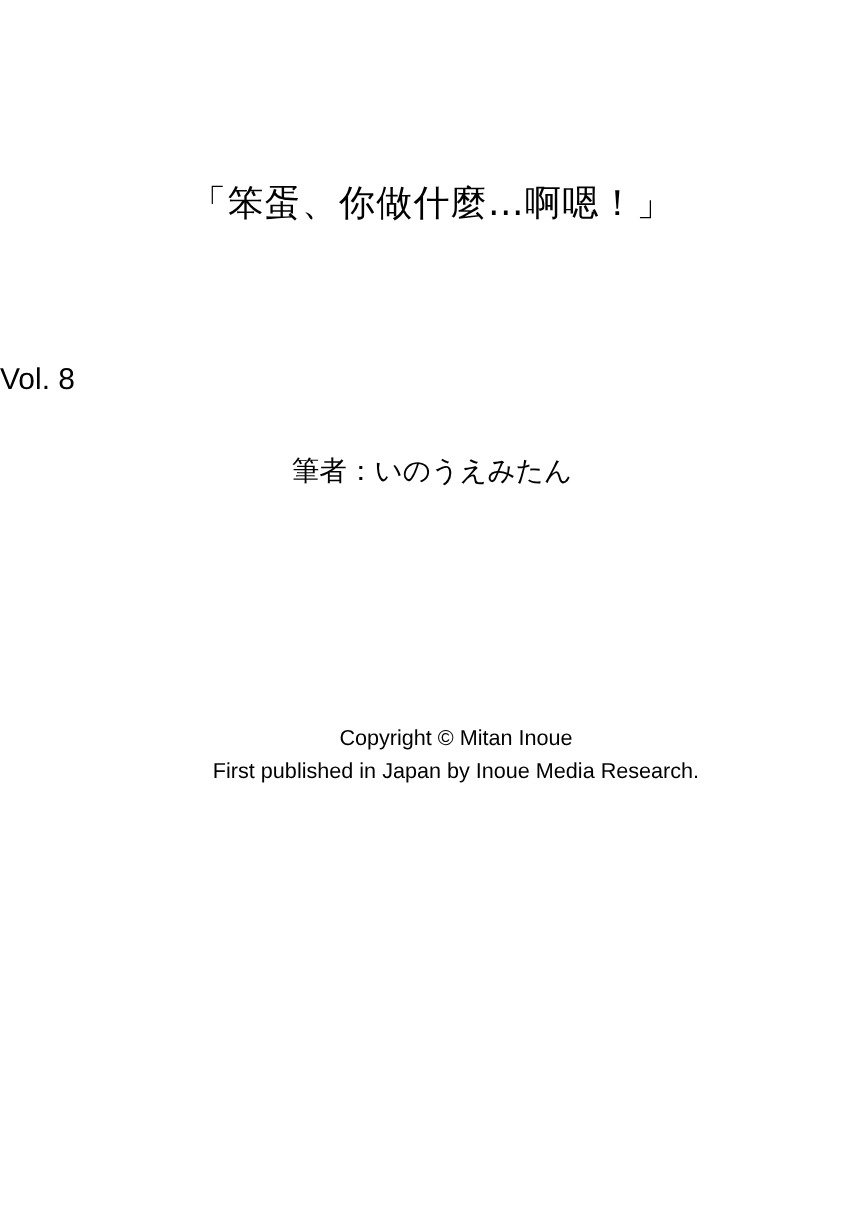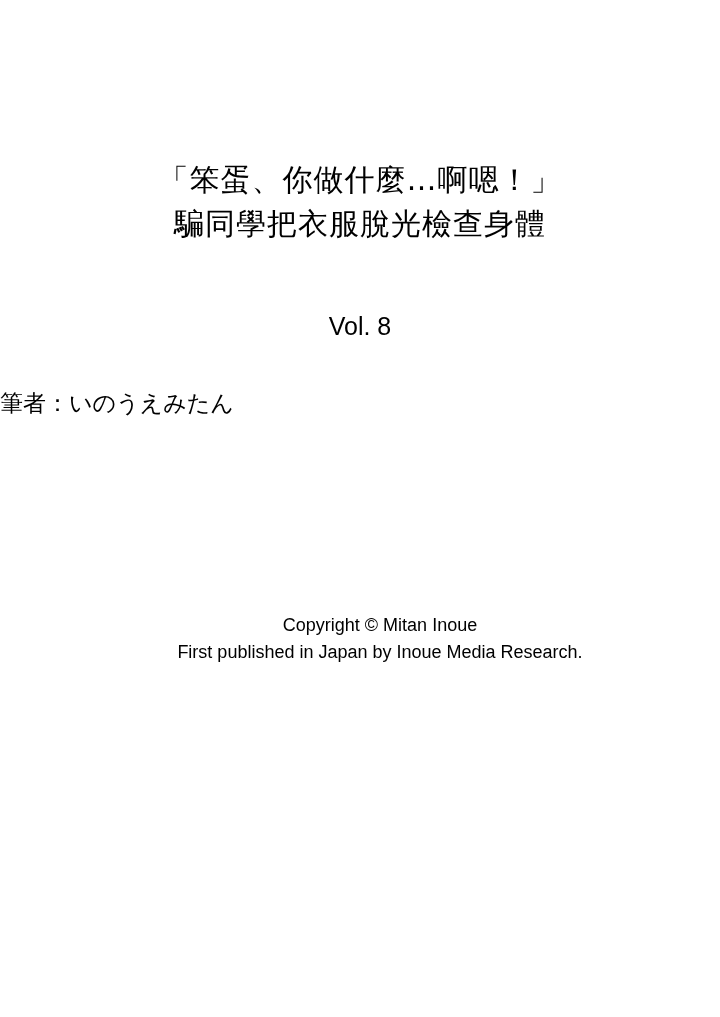--- a/index.html
+++ b/index.html
@@ -12,21 +12,20 @@
     height: 1017px;
     font-family: "Liberation Sans", sans-serif;
     color: #000000;
     overflow: hidden;
   }
   .page {
     position: relative;
     width: 720px;
     height: 760px;
     background: #ffffff;
-    margin-top: 10px;
   }
   .title-block {
     position: absolute;
     top: 148px;
     left: 0;
     width: 720px;
     text-align: center;
   }
   .title-line {
     font-family: "DejaVu Sans", sans-serif;
@@ -35,32 +34,32 @@
     letter-spacing: 1px;
     font-weight: 400;
     color: #000000;
     white-space: nowrap;
   }
   .volume {
     position: absolute;
     top: 300px;
     left: 0;
     width: 720px;
-    text-align: center;
+    text-align: left;
     font-family: "Liberation Sans", sans-serif;
     font-size: 25px;
     line-height: 32px;
     color: #000000;
   }
   .author {
     position: absolute;
     top: 377px;
     left: 0;
     width: 720px;
-    text-align: left;
+    text-align: center;
     font-family: "DejaVu Sans", sans-serif;
     font-size: 23px;
     line-height: 32px;
     color: #000000;
   }
   .copyright-block {
     position: absolute;
     top: 602px;
     left: 0;
     width: 720px;
@@ -75,21 +74,20 @@
     padding-left: 40px;
   }
 </style>
 </head>
 <body>
 
 <div class="page">
 
   <div class="title-block">
     <div class="title-line">「笨蛋、你做什麼…啊嗯！」</div>
-    <div class="title-line">騙同學把衣服脫光檢查身體</div>
   </div>
 
   <div class="volume">Vol. 8</div>
 
   <div class="author">筆者：いのうえみたん</div>
 
   <div class="copyright-block">
     <div class="copyright-line">Copyright © Mitan Inoue</div>
     <div class="copyright-line">First published in Japan by Inoue Media Research.</div>
   </div>

